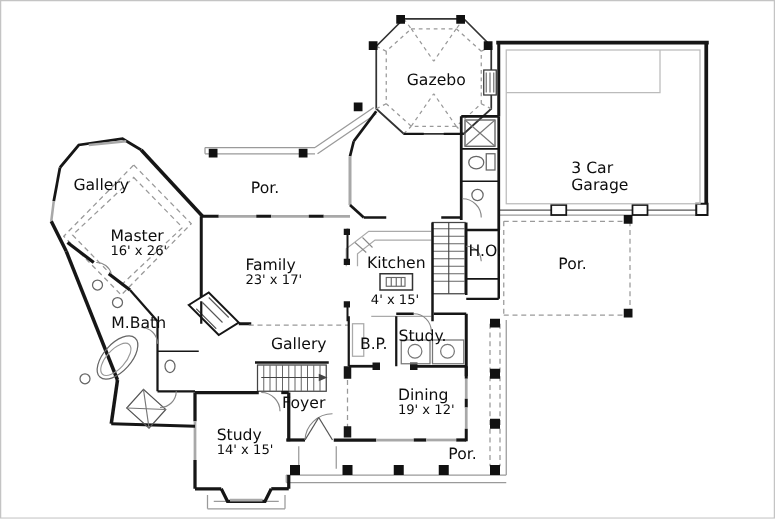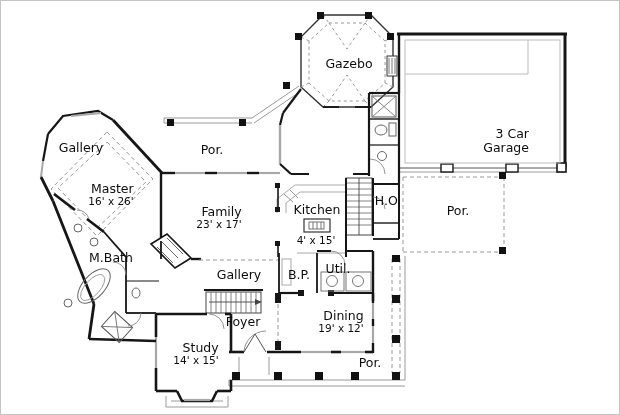--- a/index.html
+++ b/index.html
@@ -4,21 +4,21 @@
 <style>
   html,body{margin:0;padding:0;background:#fff;}
   #plan{
     position:relative;width:620px;height:415px;background:#ffffff;
     border:1px solid #c4c4c4;box-sizing:border-box;overflow:hidden;
     font-family:"DejaVu Sans", sans-serif;
   }
   #plan svg{position:absolute;left:0;top:0;}
   .lbl{
     position:absolute;transform:translate(-50%,-50%);
-    font-size:12.5px;color:#0d0d0d;white-space:nowrap;text-align:right;
+    font-size:12.5px;color:#0d0d0d;white-space:nowrap;text-align:left;
     line-height:1.12;letter-spacing:0;
   }
   .lbl .dims{font-size:10.5px;display:block;}
   .wrap70{white-space:normal;width:72px;margin-top:28px;}
 </style>
 </head>
 <body>
 
 <div id="plan">
 
@@ -347,21 +347,21 @@
   </div>
   <div class="lbl" style="left:316px;top:209px"><span>Kitchen</span></div>
   <div class="lbl" style="left:315px;top:240px">
       <span class="dims">4' x 15'</span>
     </div>
   <div class="lbl" style="left:387px;top:200px"><span>H.O.</span></div>
   <div class="lbl" style="left:457px;top:210px"><span>Por.</span></div>
   <div class="lbl" style="left:110px;top:257px"><span>M.Bath</span></div>
   <div class="lbl" style="left:238px;top:274px"><span>Gallery</span></div>
   <div class="lbl" style="left:298px;top:274px"><span>B.P.</span></div>
-  <div class="lbl" style="left:337px;top:268px"><span>Util.</span></div>
+  <div class="lbl" style="left:337px;top:268px"><span>Study.</span></div>
   <div class="lbl" style="left:242px;top:321px"><span>Foyer</span></div>
   <div class="lbl" style="left:340px;top:321px">
     <span>Dining</span>
     <span class="dims">19' x 12'</span>
   </div>
   <div class="lbl" style="left:195px;top:353px">
     <span>Study</span>
     <span class="dims">14' x 15'</span>
   </div>
   <div class="lbl" style="left:369px;top:362px"><span>Por.</span></div>

